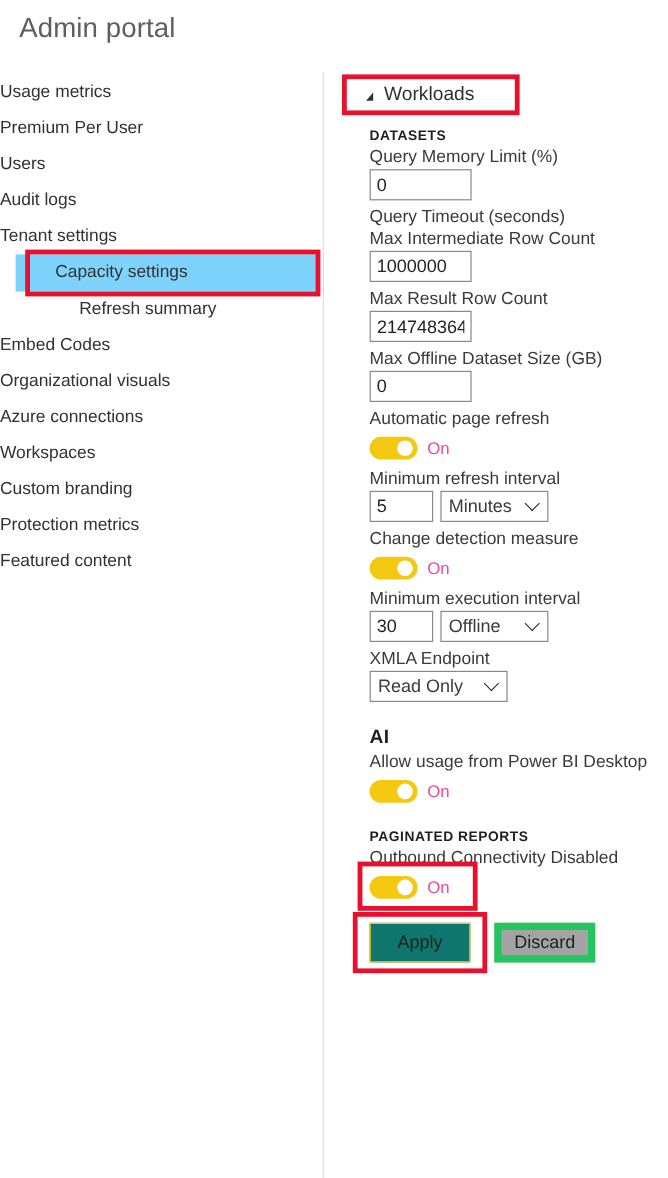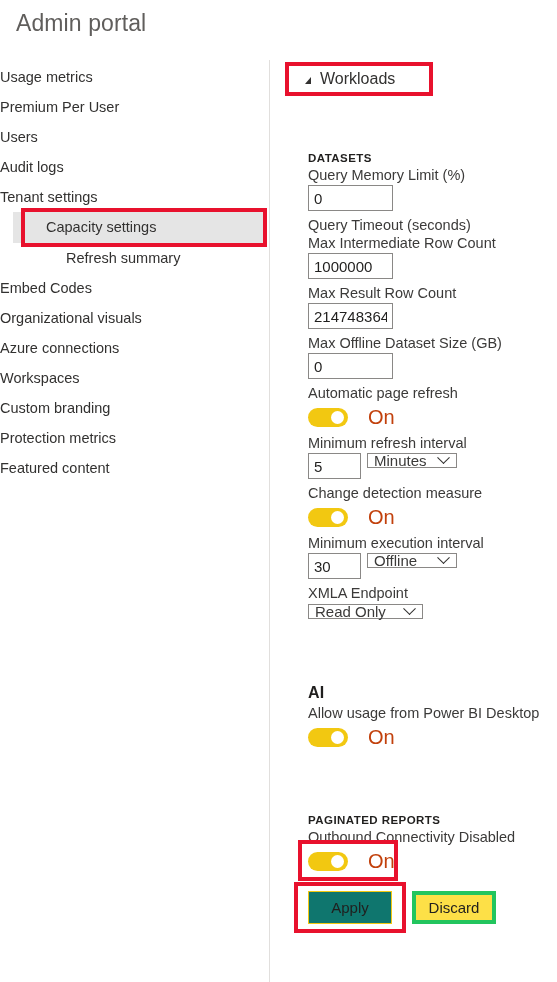--- a/index.html
+++ b/index.html
@@ -50,21 +50,21 @@
     line-height: 30px;
     font-size: 14.5px;
     color: #323130;
     box-sizing: border-box;
     cursor: pointer;
   }
   .nav-item.child {
     padding-left: 66px;
   }
   .nav-item.selected {
-    background: #e5e5e5;
+    background: #7dd3fc;
     margin-left: 13px;
     margin-right: 3px;
     padding-left: 33px;
     height: 31px;
     line-height: 31px;
   }
   .nav-highlight {
     position: absolute;
     left: 8px;
     right: -2px;
@@ -132,21 +132,20 @@
     padding-left: 23px;
     padding-top: 12px;
   }
 
   .group-head {
     font-size: 11.5px;
     font-weight: bold;
     letter-spacing: 0.45px;
     color: #201f1e;
     margin-bottom: 3px;
-    margin-top: 44px;
   }
   .group-head.ai {
     letter-spacing: 0.2px;
     font-size: 16px;
   }
   .field-label {
     font-size: 14.5px;
     color: #3b3a39;
     margin-bottom: 2px;
     white-space: nowrap;
@@ -170,21 +169,21 @@
   .txtbox.narrow { width: 53px; margin-bottom: 0; }
 
   .inline-row {
     display: flex;
     align-items: flex-start;
     gap: 6px;
     margin-bottom: 6px;
   }
 
   .ddl {
-    height: 15px;
+    height: 26px;
     border: 1px solid #8a8886;
     box-sizing: border-box;
     background: #fff;
     display: inline-flex;
     align-items: center;
     justify-content: space-between;
     padding: 0 8px 0 6px;
     font-size: 15px;
     color: #3b3a39;
     cursor: pointer;
@@ -221,23 +220,23 @@
   .toggle .knob {
     position: absolute;
     width: 13px;
     height: 13px;
     border-radius: 50%;
     background: #ffffff;
     top: 3px;
     right: 4px;
   }
   .toggle-label {
-    font-size: 20px;
-    color: #c2410c;
-    margin-left: 20px;
+    font-size: 14px;
+    color: #ec4899;
+    margin-left: 8px;
   }
   .toggle-highlight {
     position: absolute;
     left: -10px;
     top: -9px;
     width: 100px;
     height: 41px;
     border: 4px solid #e8112d;
     box-sizing: border-box;
     pointer-events: none;
@@ -260,22 +259,22 @@
     justify-content: center;
     cursor: pointer;
     box-sizing: border-box;
   }
   .btn.apply {
     background: #0f766e;
     border: 1px solid #f2c811;
     color: #201f1e;
   }
   .btn.discard {
-    background: #fde047;
-    border: 4px solid #22c55e;
+    background: #a3a3a3;
+    border: 6px solid #22c55e;
     color: #201f1e;
   }
   .apply-wrap { position: relative; }
   .apply-highlight {
     position: absolute;
     left: -14px;
     top: -9px;
     right: -14px;
     bottom: -9px;
     border: 4px solid #e8112d;

